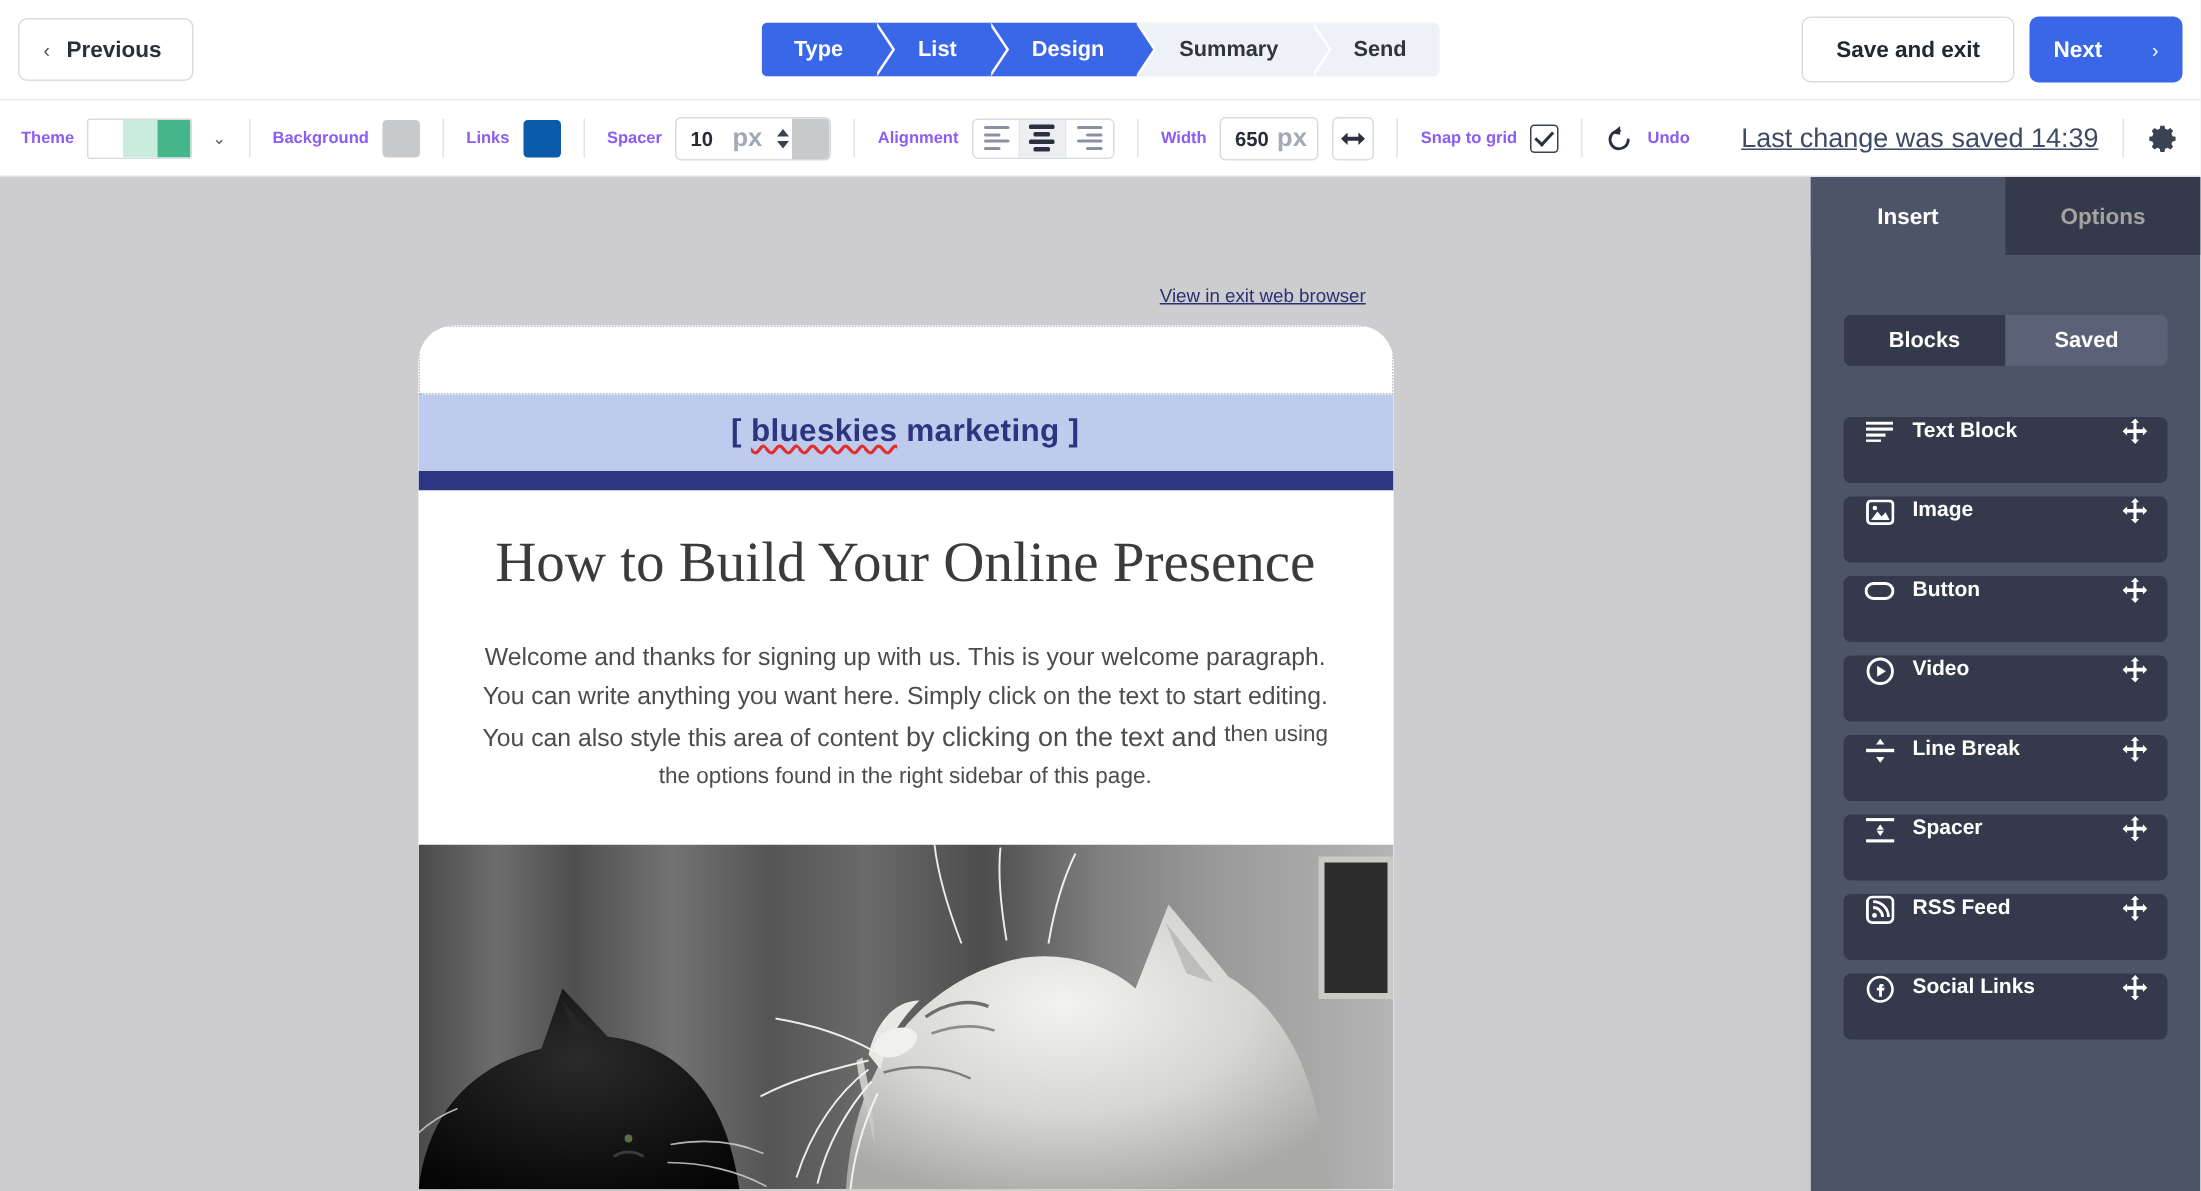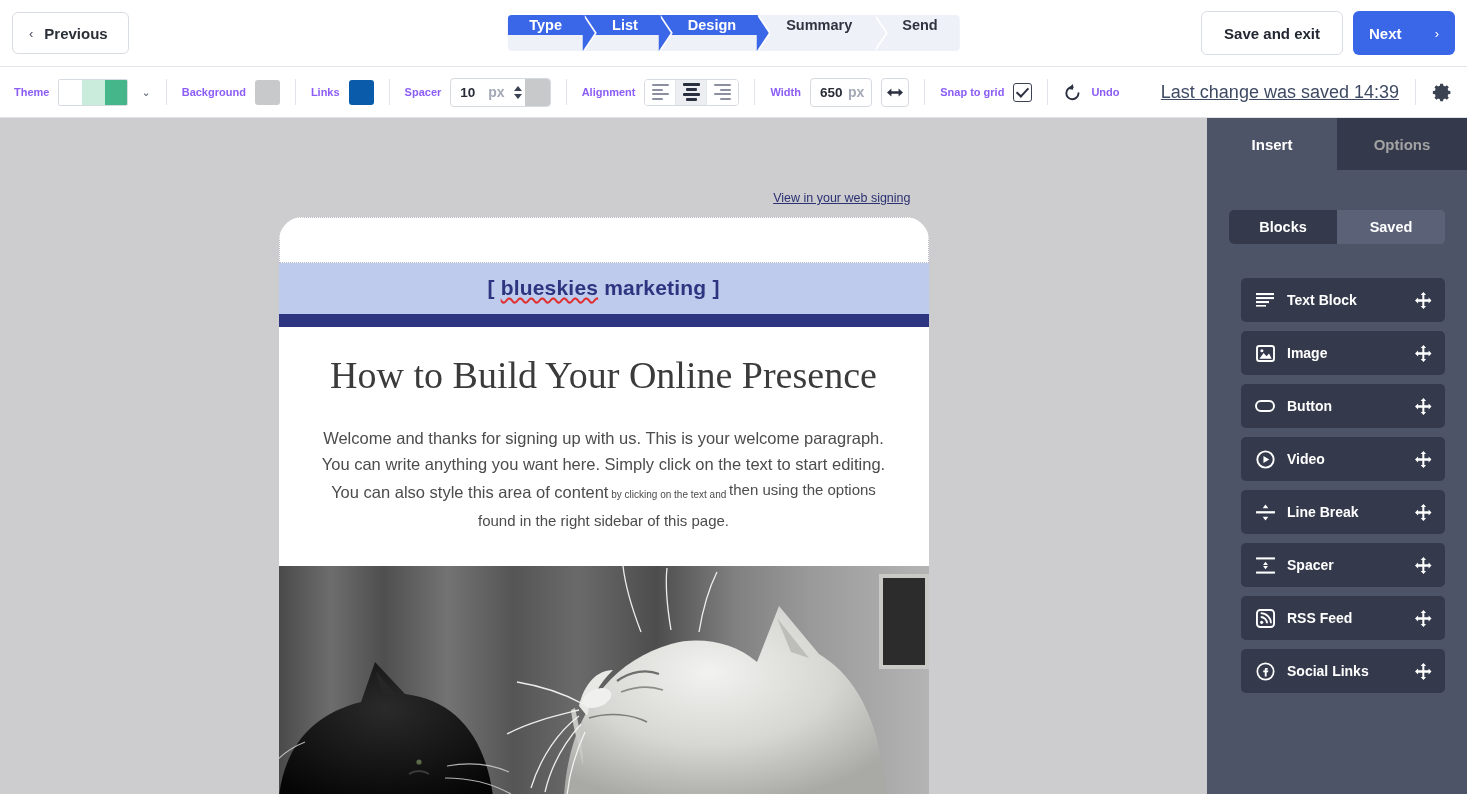--- a/index.html
+++ b/index.html
@@ -42,21 +42,21 @@
     left: 50%;
     transform: translateX(-50%);
     display: flex;
     height: 36px;
     background: #eef1f7;
     border-radius: 4px;
     overflow: hidden;
   }
   .step {
     position: relative;
-    height: 20px;
+    height: 36px;
     display: flex;
     align-items: center;
     justify-content: flex-start;
     font-size: 14.5px;
     font-weight: bold;
     color: #2f3440;
     padding: 0 22px 0 28px;
     cursor: pointer;
     white-space: nowrap;
   }
@@ -197,21 +197,21 @@
     outline: none;
     font-size: 13.5px;
     font-weight: bold;
     color: #272c37;
     text-align: left;
     padding-left: 9px;
     font-family: "Liberation Sans", sans-serif;
     background: transparent;
   }
   .num-unit {
-    font-size: 14px;
+    font-size: 17px;
     color: #a2a8b5;
     font-weight: bold;
     padding-right: 7px;
   }
   .spin {
     display: flex;
     flex-direction: column;
     justify-content: center;
     align-items: center;
     width: 13px;
@@ -378,21 +378,21 @@
     text-align: center;
     line-height: 1.18;
     margin-bottom: 27px;
   }
   .email-p {
     font-size: 16.5px;
     line-height: 26px;
     color: #4c4c4c;
     text-align: center;
   }
-  .email-p .frag-b { font-size: 10px; }
+  .email-p .frag-b { font-size: 18px; }
   .email-p .frag-c { font-size: 15px; vertical-align: 3px; }
   .email-photo {
     display: block;
     width: 650px;
     height: 230px;
   }
 
   
   .sidebar {
     width: 260px;
@@ -439,24 +439,22 @@
     margin: 14px 22px 0;
     display: flex;
     flex-direction: column;
     gap: 9px;
   }
   .block-item {
     height: 44px;
     background: #343a4b;
     border-radius: 5px;
     display: flex;
-    align-items: center;
     padding: 0 13px 0 14px;
     cursor: pointer;
-    margin-left: 12px;
   }
   .block-icon {
     width: 20px; height: 20px;
     display: flex;
     align-items: center;
     justify-content: center;
     flex: 0 0 20px;
   }
   .block-label {
     margin-left: 12px;
@@ -618,21 +616,21 @@
         <path fill="#3b4252" d="M21 13.6v-3.2l-2.4-.4a6.9 6.9 0 0 0-.8-2l1.4-2-2.2-2.2-2 1.4a6.9 6.9 0 0 0-2-.8L12.6 2h-3.2l-.4 2.4a6.9 6.9 0 0 0-2 .8l-2-1.4L2.8 6l1.4 2a6.9 6.9 0 0 0-.8 2L1 10.4v3.2l2.4.4c.17.7.45 1.37.8 2l-1.4 2 2.2 2.2 2-1.4c.63.35 1.3.63 2 .8l.4 2.4h3.2l.4-2.4c.7-.17 1.37-.45 2-.8l2 1.4 2.2-2.2-1.4-2c.35-.63.63-1.3.8-2l2.4-.4z"></path>
       </svg>
     </span>
   </div>
 </div>
 
 <div class="workspace">
 
   <div class="canvas">
     <div class="view-browser-row">
-      <span class="view-browser">View in your web signing</span>
+      <span class="view-browser">View in exit web browser</span>
     </div>
 
     <div class="email-card">
       <div class="blk-spacer-top"></div>
 
       <div class="blk-brand">
         <span class="brand-text"><span>[ </span><span class="misspell">blueskies</span><span> marketing ]</span></span>
       </div>
 
       <div class="blk-rule"></div>

